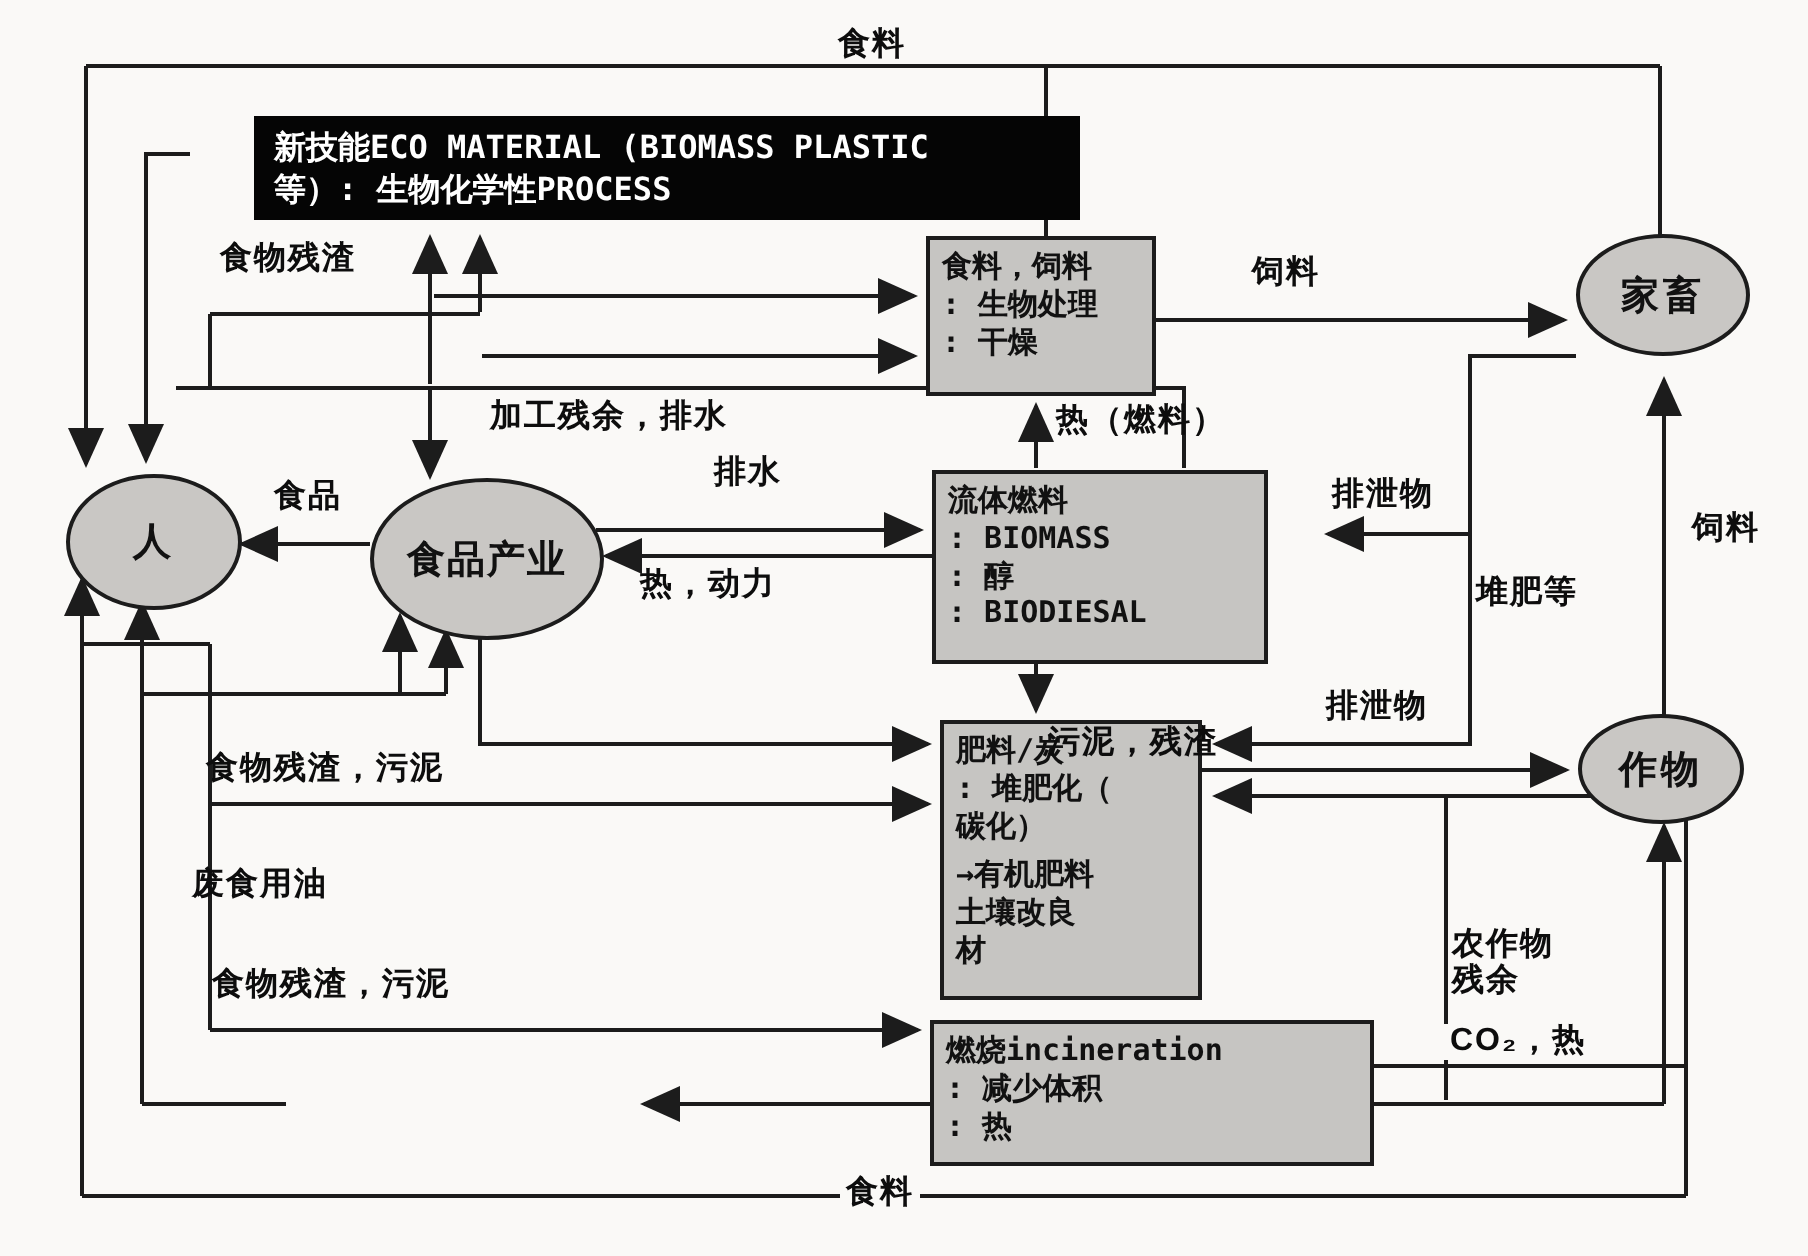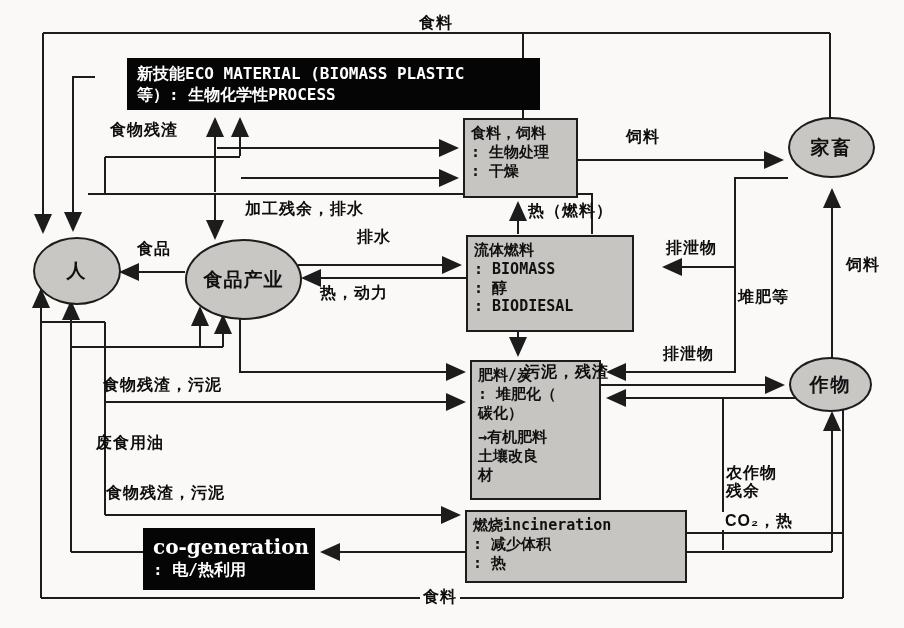--- a/index.html
+++ b/index.html
@@ -110,24 +110,20 @@
     <span>家畜</span>
   </div>
   <div class="node" style="left:789px;top:357px;width:79px;height:51px;">
     <span>作物</span>
   </div>
 
   <div class="bbox" style="left:95px;top:58px;width:413px;height:52px;margin-left:32px;">
     <div>新技能ECO MATERIAL (BIOMASS PLASTIC</div>
     <div>等）: 生物化学性PROCESS</div>
   </div>
-  <div class="bbox" style="left:143px;top:528px;width:172px;height:62px;">
-    <div class="serif">co-generation</div>
-    <div>: 电/热利用</div>
-  </div>
 
   <div class="pbox" style="left:463px;top:118px;width:115px;height:80px;">
     <div>食料，饲料</div>
     <div>: 生物处理</div>
     <div>: 干燥</div>
   </div>
   <div class="pbox" style="left:466px;top:235px;width:168px;height:97px;">
     <div>流体燃料</div>
     <div>: BIOMASS</div>
     <div>: 醇</div>

